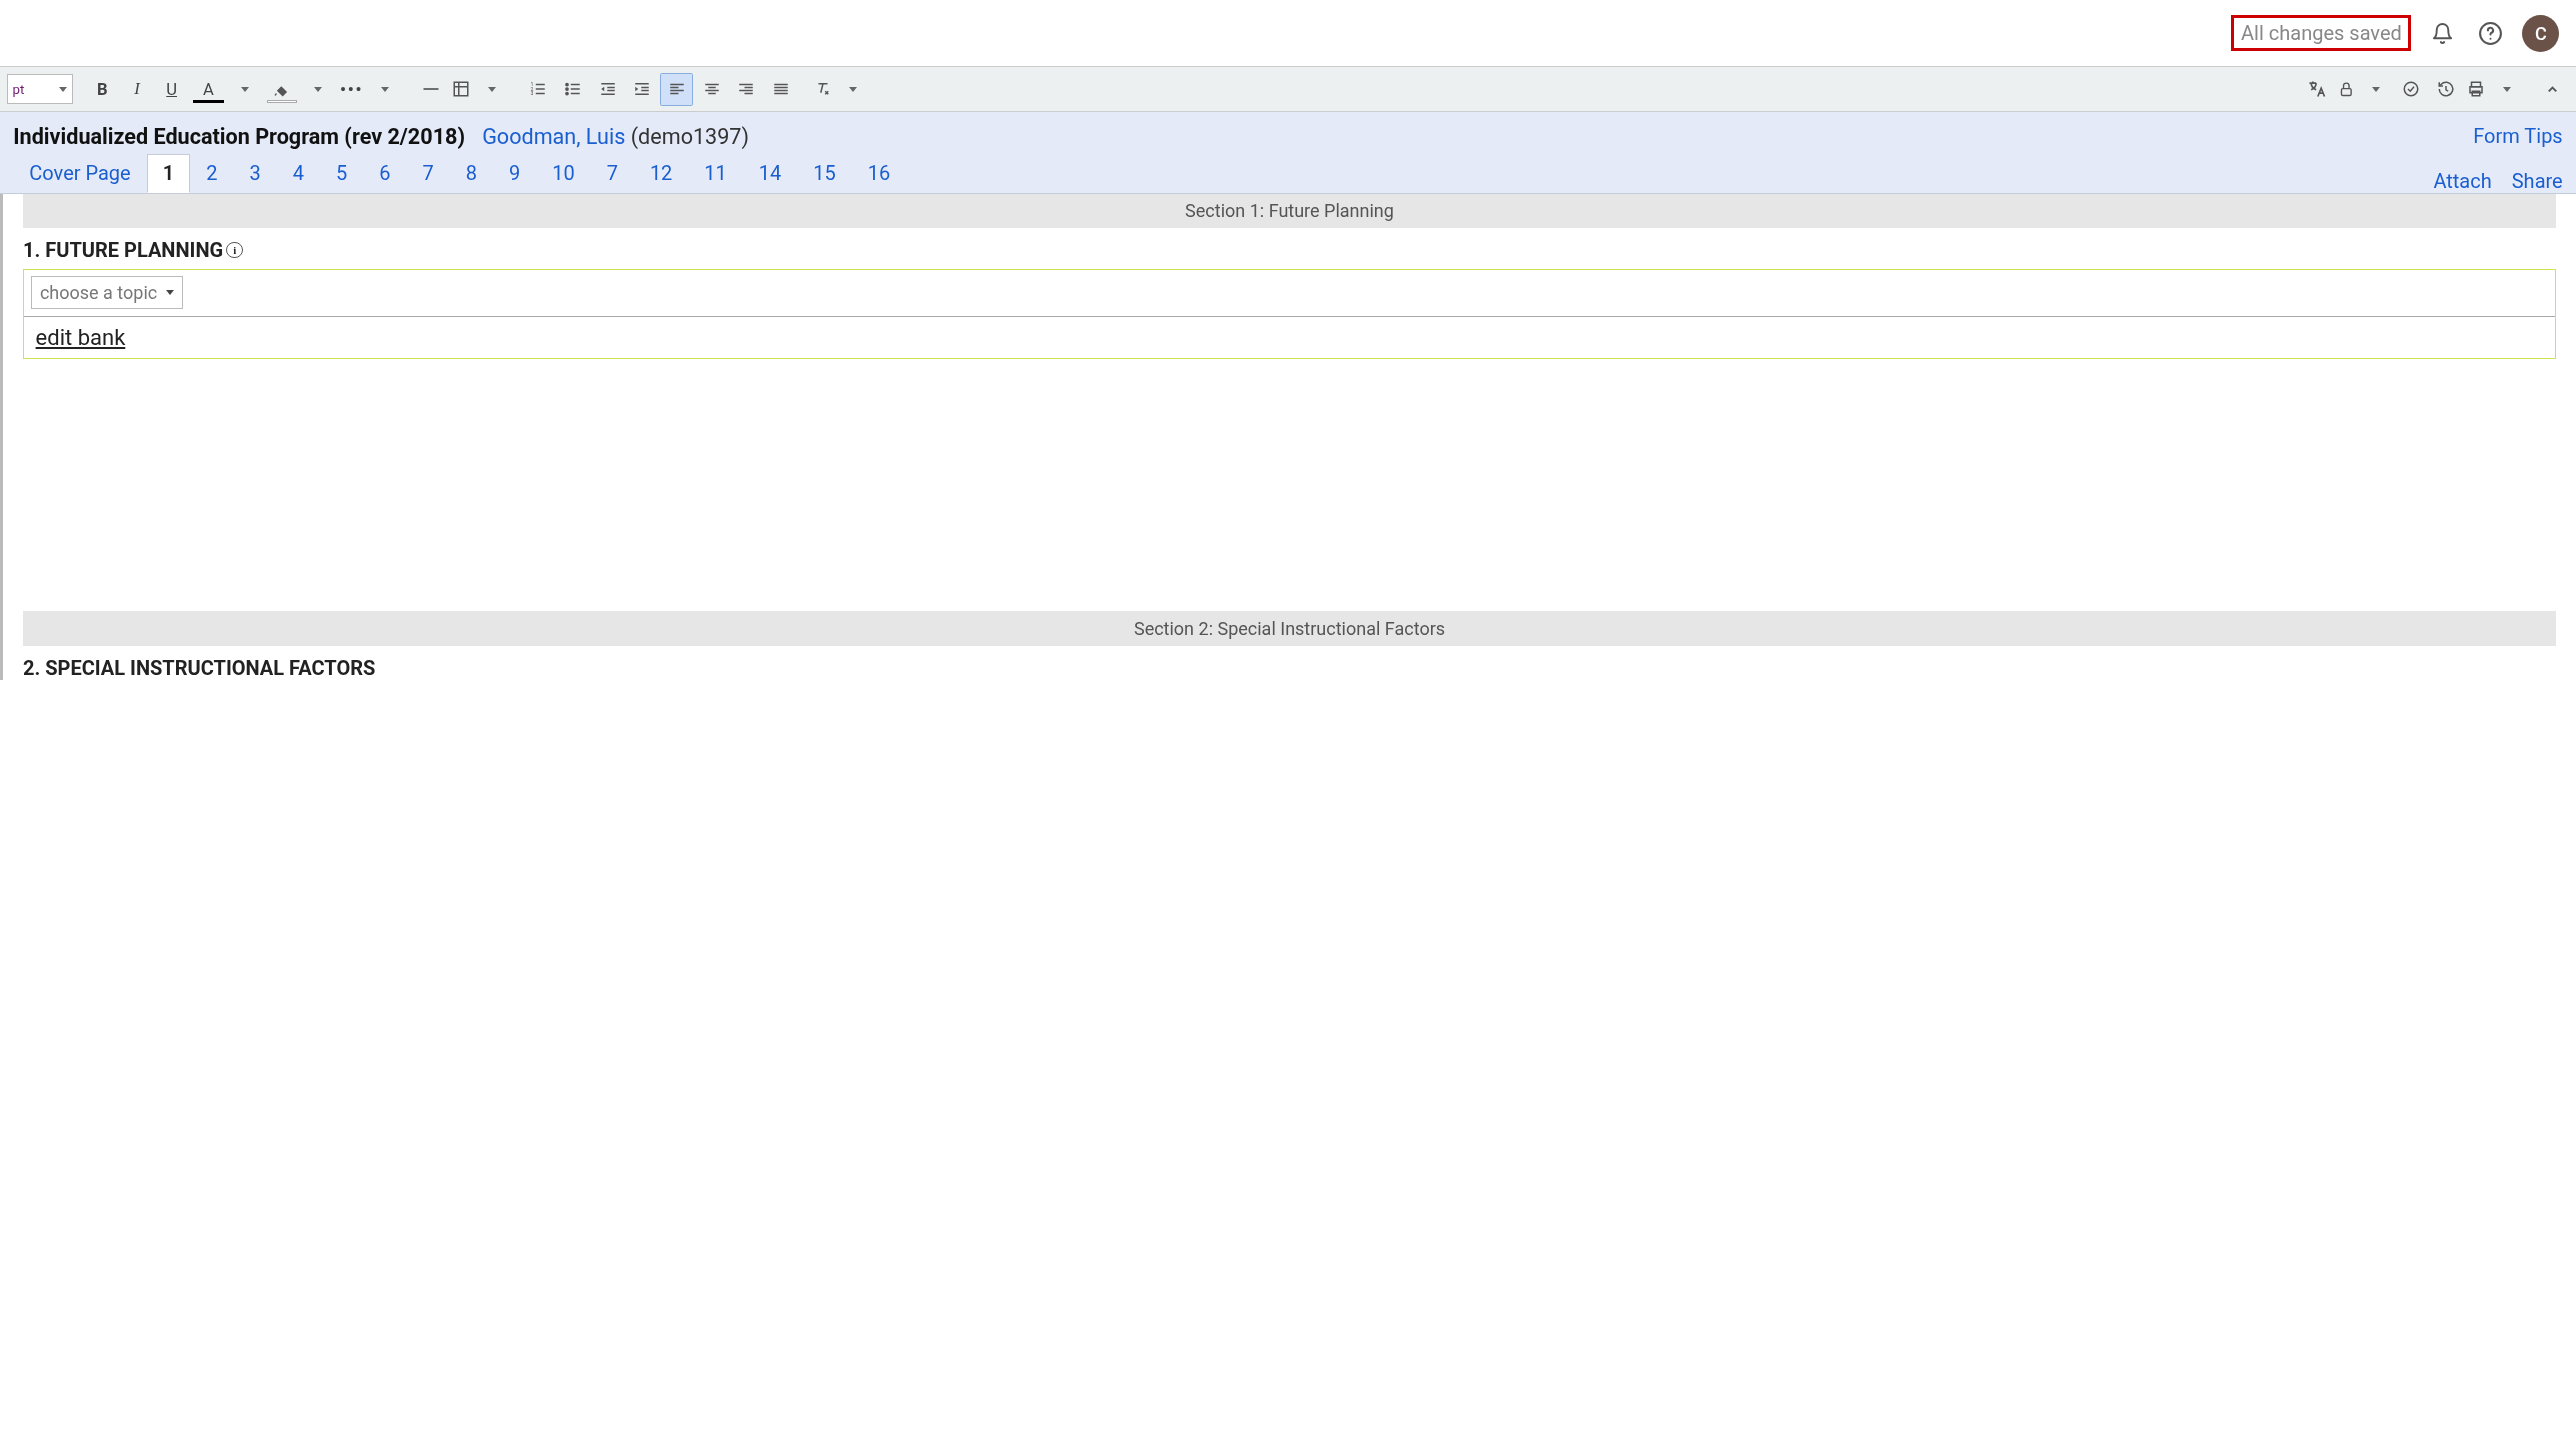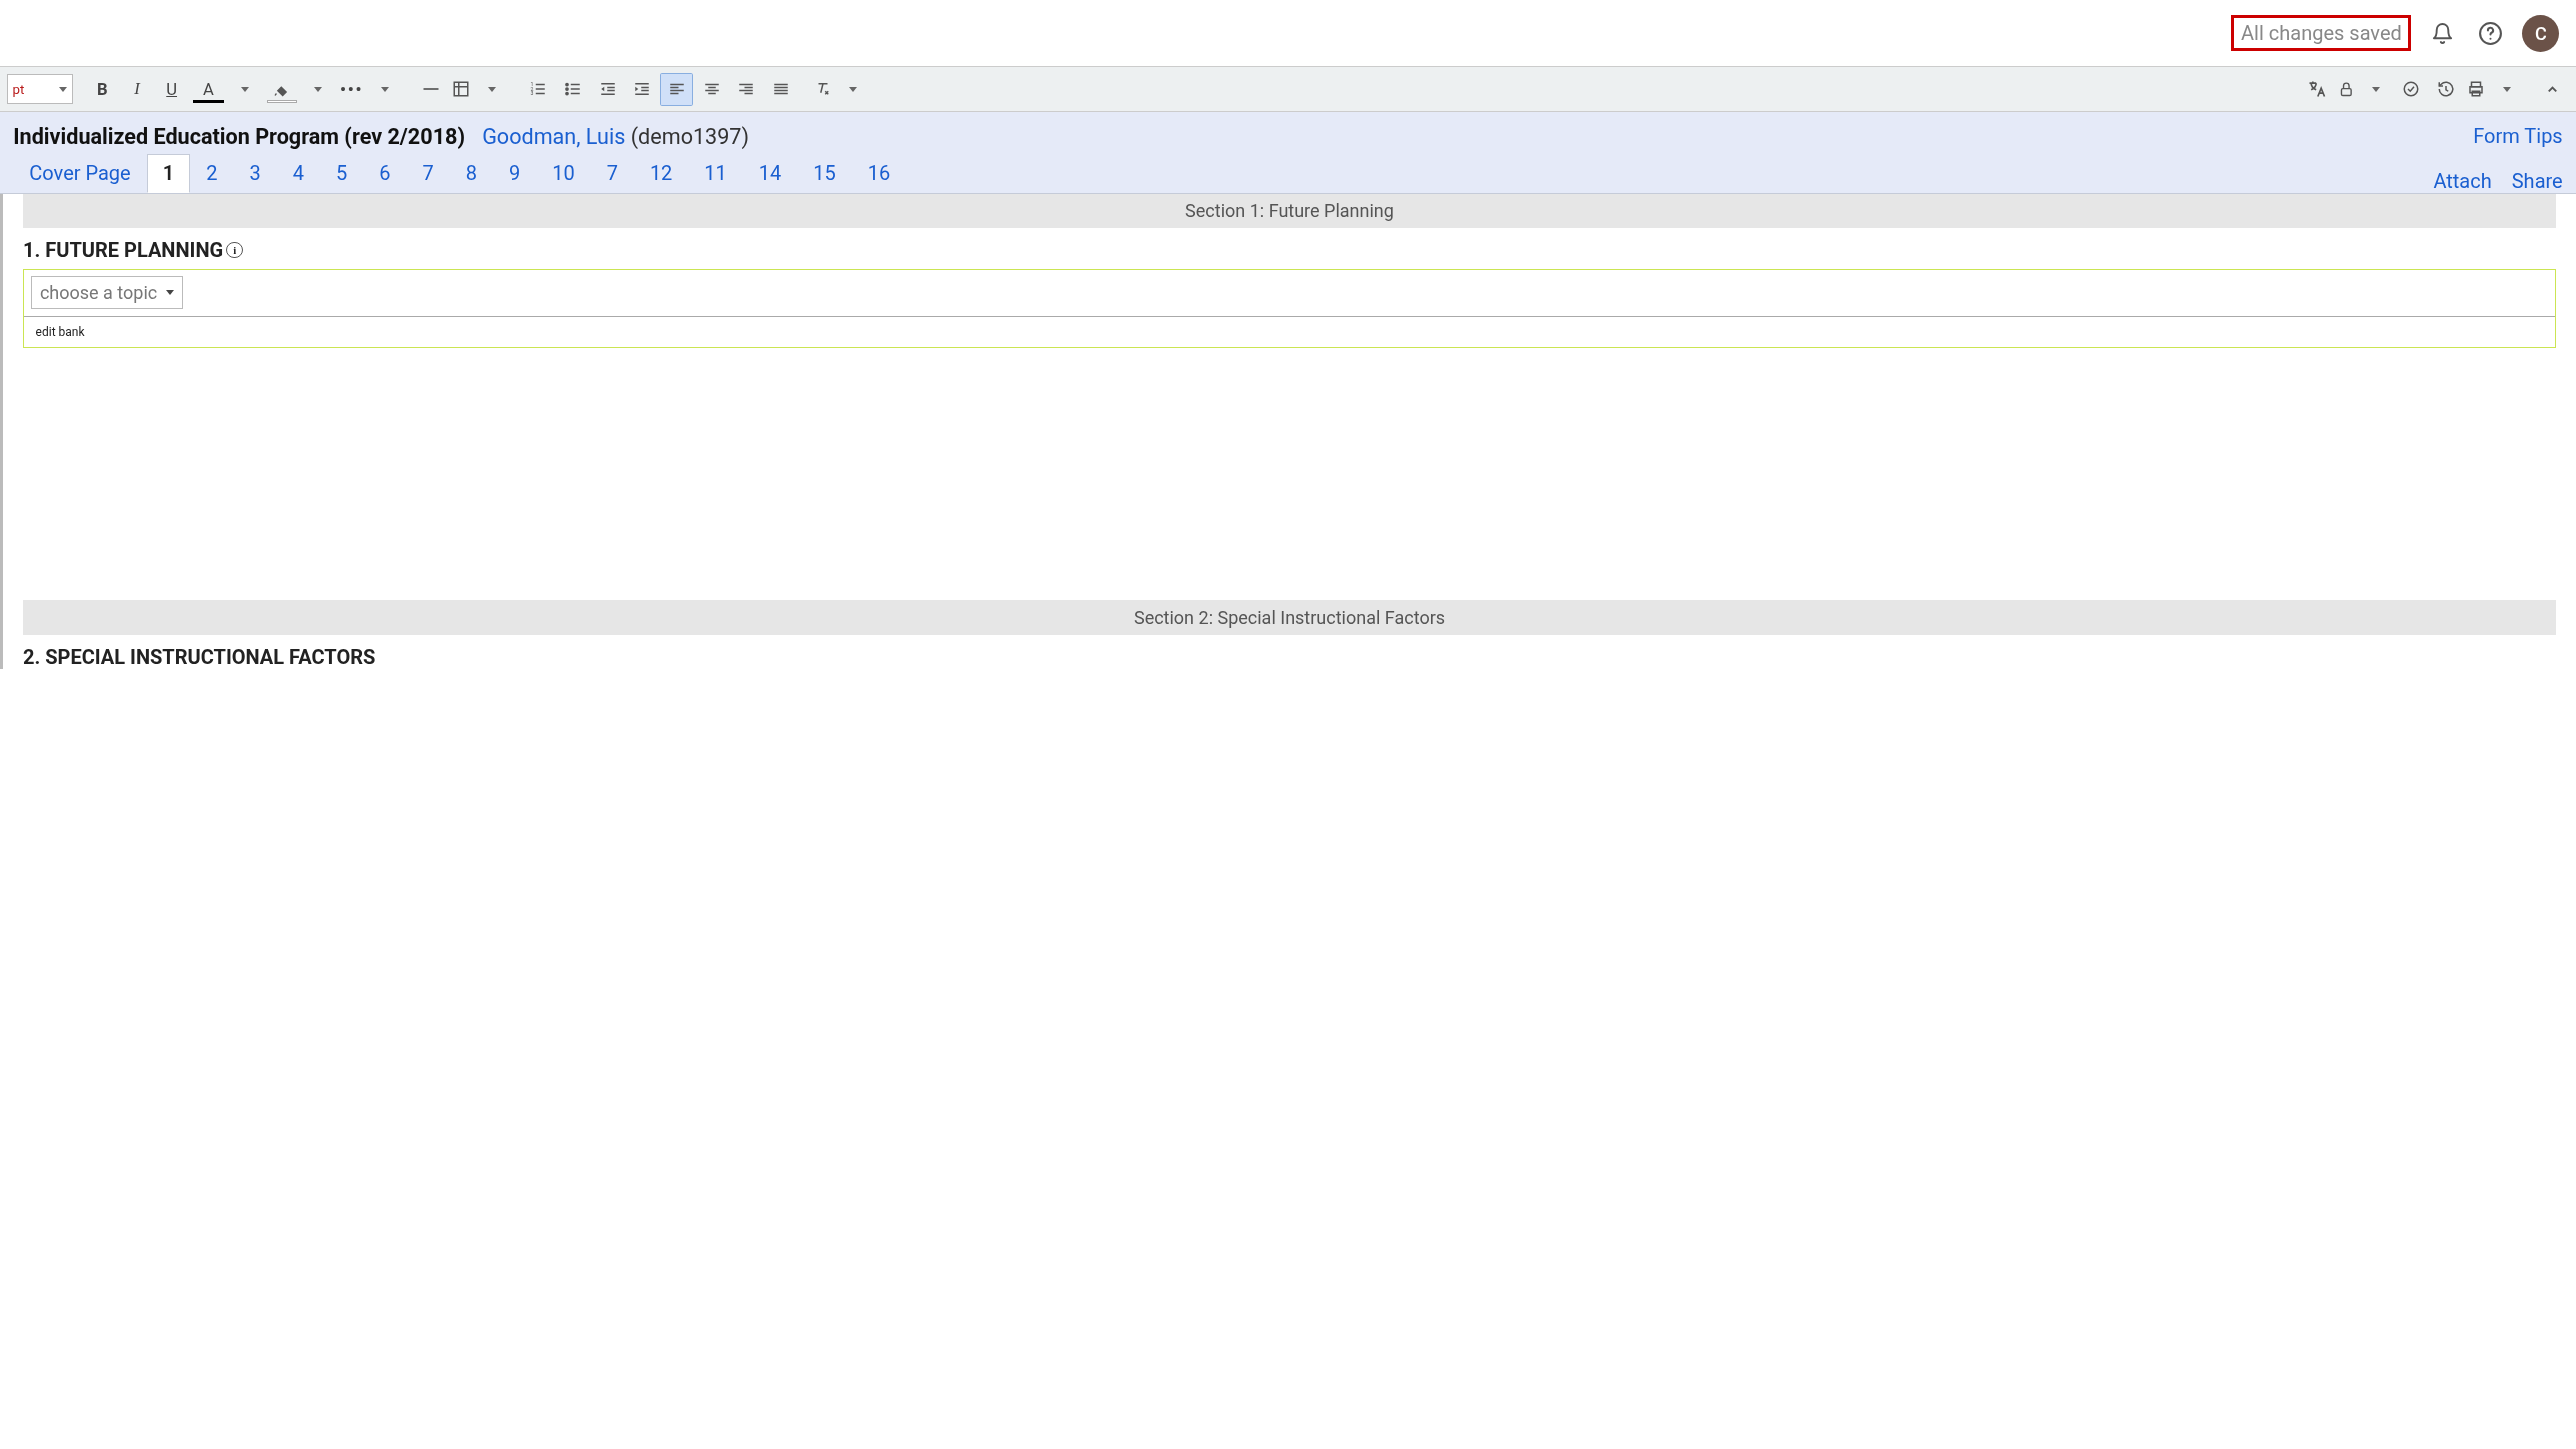--- a/index.html
+++ b/index.html
@@ -6,21 +6,21 @@
     body { background: #fff; color: #222; font-size: 16.6px; }
     .topbar { height: 66px; display: flex; align-items: center; justify-content: flex-end; padding: 0 16.6px; gap: 15px; }
     .save-status { border: 3.3px solid #cc0000; padding: 3.3px 6.6px; color: #888; font-size: 20px; }
     .icon-btn { width: 33px; height: 33px; display: flex; align-items: center; justify-content: center; color: #555; cursor: pointer; }
     .avatar { width: 37px; height: 37px; border-radius: 50%; background: #6b5248; color: #fff; display: flex; align-items: center; justify-content: center; font-size: 18px; font-weight: 500; }
     .toolbar { height: 46px; border-top: 0.8px solid #ccc; border-bottom: 0.8px solid #ccc; background: #edf0f1; display: flex; align-items: center; padding: 0 0 0 0; gap: 0; }
     .toolbar-group { display: flex; align-items: center; padding: 0 6.6px; gap: 1.7px; }
     .tool { width: 33px; height: 33px; display: flex; align-items: center; justify-content: center; color: #444; cursor: pointer; border-radius: 1.7px; }
     .tool.active { background: #d0e0f8; border: 0.8px solid #88aee0; }
     .tool-wide { width: auto; padding: 0 3.3px; }
-    .fontbox { width: 66px; height: 30px; border: 0.8px solid #bbb; background: #fff; display: flex; align-items: center; justify-content: space-between; padding: 0 5px; color: #b91c1c; font-size: 13.3px; }
+    .fontbox { width: 66px; height: 30px; border: 0.8px solid #bbb; background: #fff; display: flex; align-items: center; justify-content: space-between; padding: 0 5px; color: #701a75; font-size: 13.3px; }
     .chevdown { width: 0; height: 0; border-left: 4.1px solid transparent; border-right: 4.1px solid transparent; border-top: 5px solid #666; }
     .spacer { flex: 1; }
     .header { background: #e5eaf8; padding: 11.6px 13.3px 0 13.3px; border-bottom: 0.8px solid #c5cbd8; }
     .header-row { display: flex; align-items: center; justify-content: space-between; margin-bottom: 5px; }
     .form-title { font-size: 21.6px; font-weight: 700; color: #111; }
     .student-link { color: #1a5fd0; font-size: 21.6px; margin-left: 13px; }
     .student-demo { color: #333; font-size: 21.6px; }
     .form-tips { color: #1a5fd0; font-size: 20px; }
     .tabs-row { display: flex; align-items: flex-end; justify-content: space-between; }
     .tabs { display: flex; gap: 0; }
@@ -30,21 +30,21 @@
     .tab-action { color: #1a5fd0; cursor: pointer; }
     .content { border-left: 3.3px solid #bbb; padding: 0; }
     .section-band { background: #e6e6e6; color: #555; font-size: 18px; text-align: center; padding: 6.6px 0; margin: 0 20px 10px 20px; }
     .section-title { font-size: 20px; font-weight: 700; margin: 0 20px 6.6px 20px; display: flex; align-items: center; gap: 3.3px; }
     .info-circ { width: 16.6px; height: 16.6px; border: 1.7px solid #555; border-radius: 50%; display: inline-flex; align-items: center; justify-content: center; font-size: 10.8px; font-family: serif; }
     .textbox { margin: 0 20px 6.6px 20px; border: 1.7px solid #000; min-height: 91px; padding: 6.6px 8.3px; font-size: 18px; position: relative; }
     .cursor-bar { display: inline-block; width: 0.8px; height: 18px; background: #555; margin-left: 1.7px; vertical-align: middle; }
     .bank { margin: 0 20px 20px 20px; border: 1.7px solid #cbe552; }
     .bank-top { border-bottom: 0.8px solid #aaa; padding: 6.6px; }
     .topic-dd { border: 0.8px solid #bbb; padding: 5px 8.3px; display: inline-flex; align-items: center; gap: 8.3px; color: #777; font-size: 18px; cursor: pointer; }
-    .bank-body { padding: 8.3px 11.6px; font-size: 12px; }
+    .bank-body { padding: 8.3px 11.6px; font-size: 22px; text-decoration: underline; }
     .whitespace { height: 232px; }
     svg { display: block; }
     .text-a-block { position: relative; }
     .text-a-under { position: absolute; left: 3.3px; right: 3.3px; bottom: 2.5px; height: 3.3px; background: #000; }
     .fill-under { position: absolute; left: 3.3px; right: 3.3px; bottom: 2.5px; height: 3.3px; background: #fff; border: 0.8px solid #aaa; }
   </style>
 </head>
 <body>
 
 <div class="topbar">

